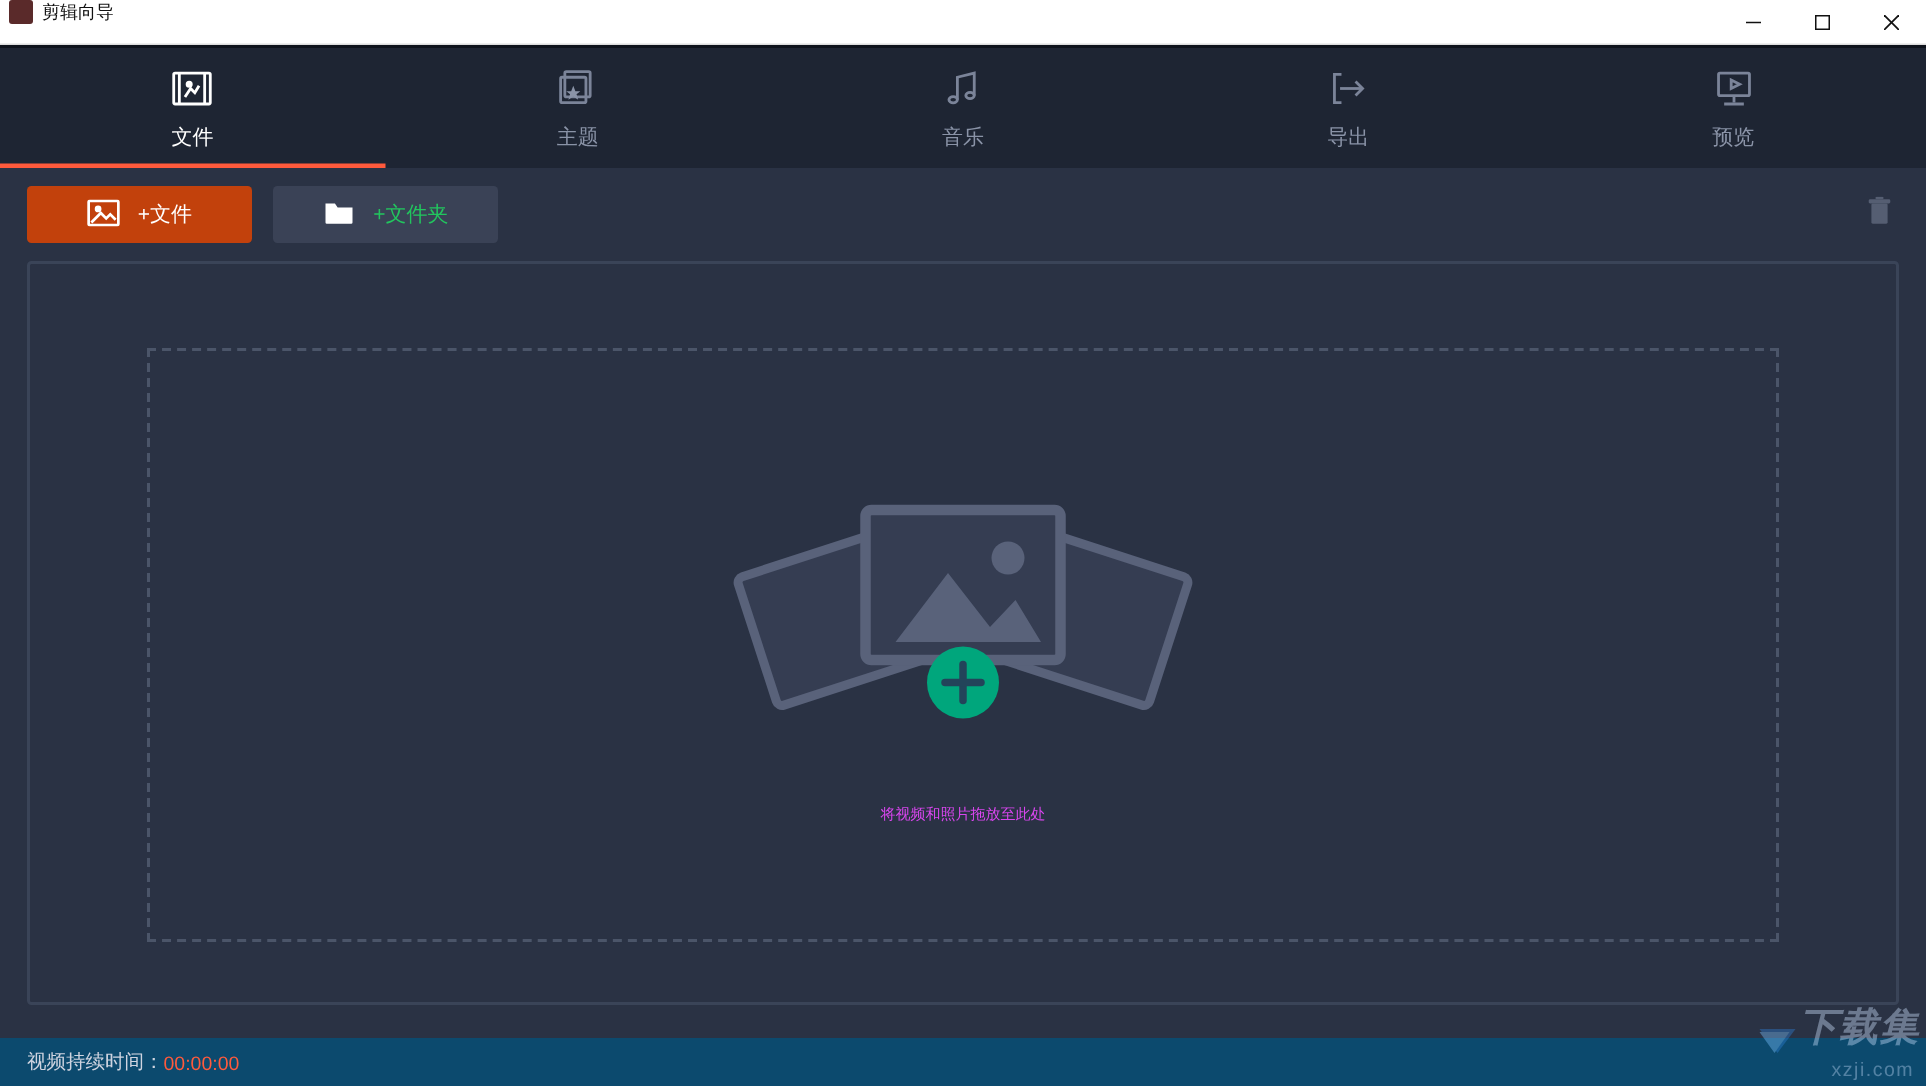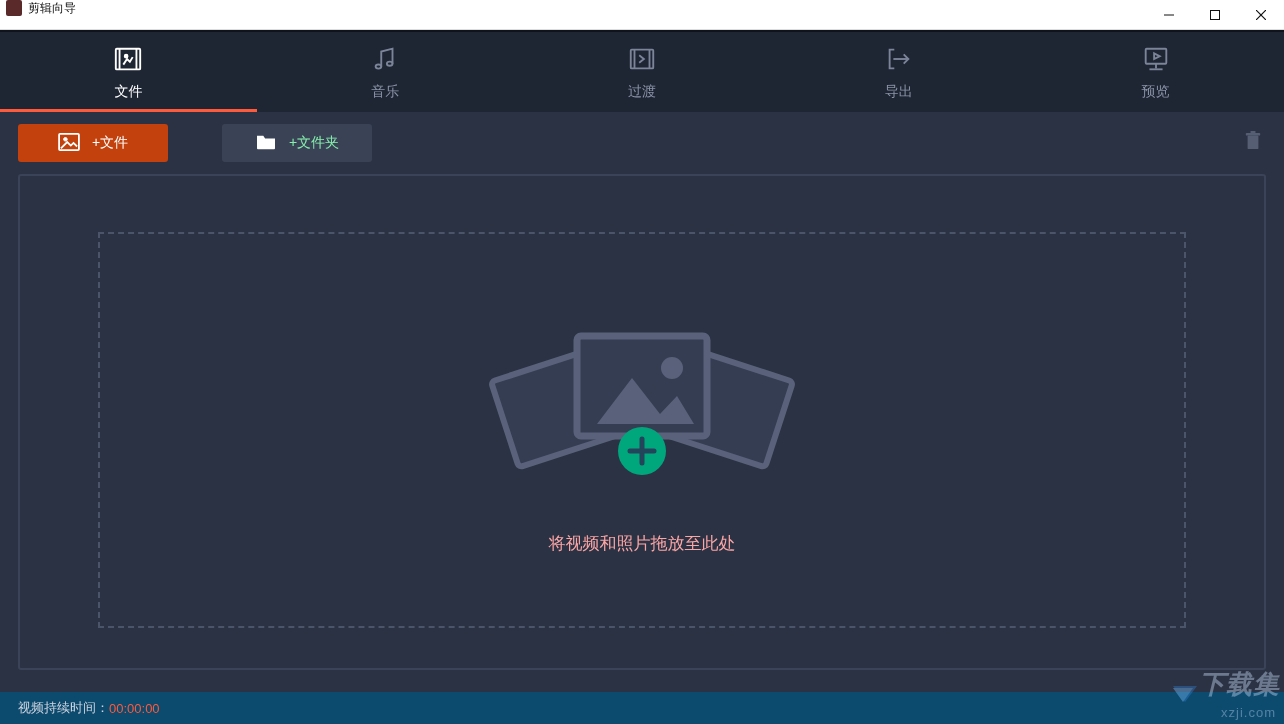--- a/index.html
+++ b/index.html
@@ -92,21 +92,21 @@
   align-items: center;
   justify-content: center;
   gap: 12px;
   padding: 0 22px;
   min-width: 150px;
   border-radius: 3px;
   font-size: 14px;
   cursor: pointer;
 }
 .tool-btn.primary { background: #c2410c; color: #fff; }
-.tool-btn.secondary { background: #3a4256; color: #86efac; margin-left: 40px; }
+.tool-btn.secondary { background: #3a4256; color: #22c55e; }
 .tool-btn svg { width: 22px; height: 18px; }
 .tool-btn.primary svg { fill: #fff; stroke: #fff; }
 .tool-btn.secondary svg { fill: #fff; }
 .trash-btn {
   margin-left: auto;
   width: 26px;
   display: flex;
   align-items: center;
   justify-content: center;
   cursor: pointer;
@@ -125,22 +125,22 @@
   width: 100%;
   height: 100%;
   border: 2px dashed #4b5569;
   display: flex;
   flex-direction: column;
   align-items: center;
   justify-content: center;
   gap: 26px;
 }
 .drop-hint {
-  color: #fca5a5;
-  font-size: 17px;
+  color: #d946ef;
+  font-size: 10px;
 }
 .drop-illustration { position: relative; width: 340px; height: 200px; display:flex; align-items:center; justify-content:center; }
 
 
 .bottom-bar {
   position: absolute;
   bottom: 0; left: 0; right: 0;
   height: 32px;
   background: #0c4a6e;
   display: flex;
@@ -217,37 +217,36 @@
         <line x1="25" y1="5" x2="25" y2="27"></line>
         <circle cx="14" cy="13" r="1.5" fill="currentColor"></circle>
         <polyline points="11,22 15,16 18,19 21,14"></polyline>
       </svg>
     </span>
     <span>文件</span>
   </div>
   <div class="wiz-tab">
     <span class="wiz-icon">
       <svg viewBox="0 0 32 32" stroke-width="2">
+        <rect x="7" y="4" width="18" height="18" rx="1"></rect>
+        <rect x="4" y="8" width="18" height="18" rx="1"></rect>
+        <polygon points="13,14 14.5,18 18,18 15.3,20 16.5,24 13,21.7 9.5,24 10.7,20 8,18 11.5,18" fill="currentColor" stroke="none"></polygon>
+      </svg>
+    </span>
+    <span>主题</span>
+  </div>
+  <div class="wiz-tab">
+    <span class="wiz-icon">
+      <svg viewBox="0 0 32 32" stroke-width="2">
         <path d="M12 24 V8 L24 5 V21"></path>
         <ellipse cx="9" cy="24" rx="3" ry="2.2"></ellipse>
         <ellipse cx="21" cy="21" rx="3" ry="2.2"></ellipse>
       </svg>
     </span>
     <span>音乐</span>
-  </div>
-  <div class="wiz-tab">
-    <span class="wiz-icon">
-      <svg viewBox="0 0 32 32" stroke-width="2">
-        <rect x="4" y="6" width="24" height="20" rx="1"></rect>
-        <line x1="8" y1="6" x2="8" y2="26"></line>
-        <line x1="24" y1="6" x2="24" y2="26"></line>
-        <polyline points="13,12 18,16 13,20"></polyline>
-      </svg>
-    </span>
-    <span>过渡</span>
   </div>
   <div class="wiz-tab">
     <span class="wiz-icon">
       <svg viewBox="0 0 32 32" stroke-width="2">
         <polyline points="11,6 6,6 6,26 11,26"></polyline>
         <line x1="10" y1="16" x2="26" y2="16"></line>
         <polyline points="21,11 26,16 21,21"></polyline>
       </svg>
     </span>
     <span>导出</span>

